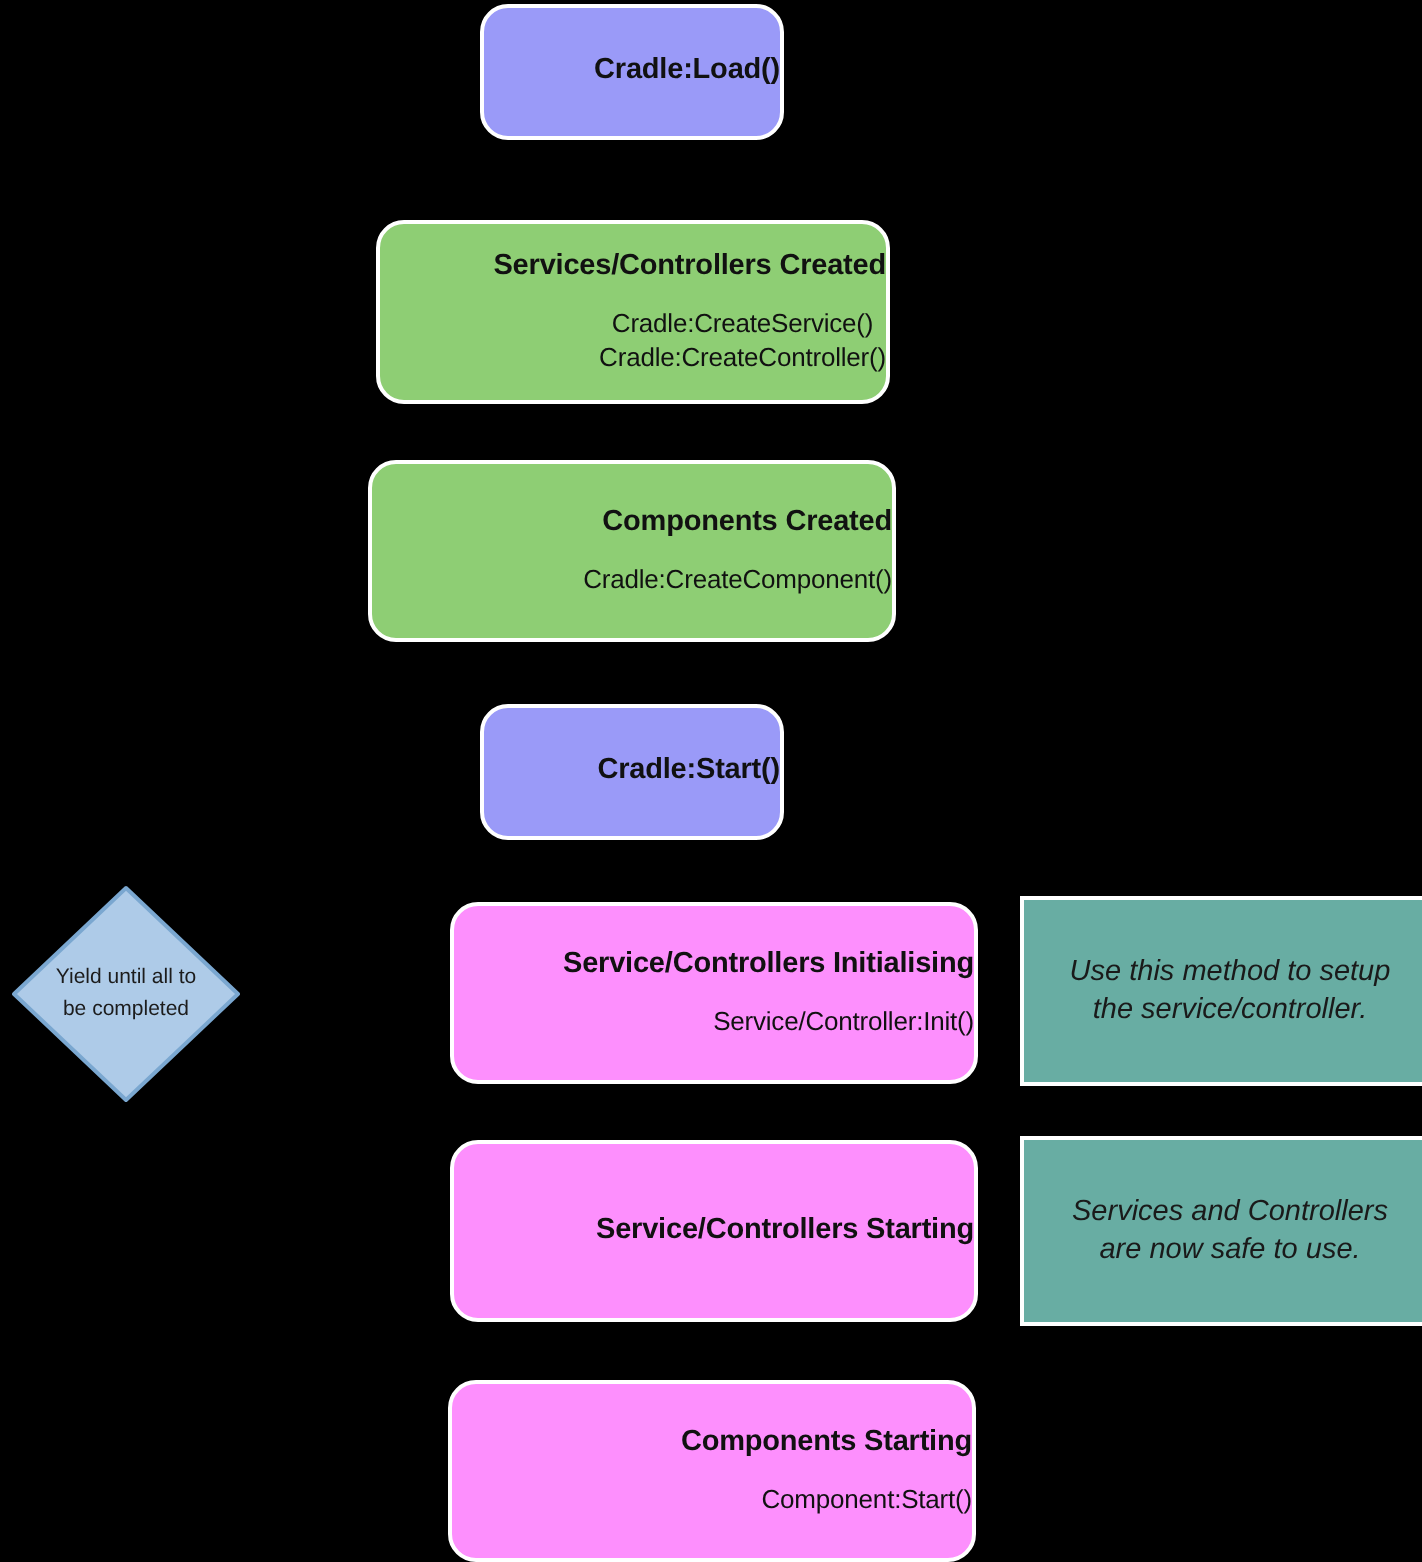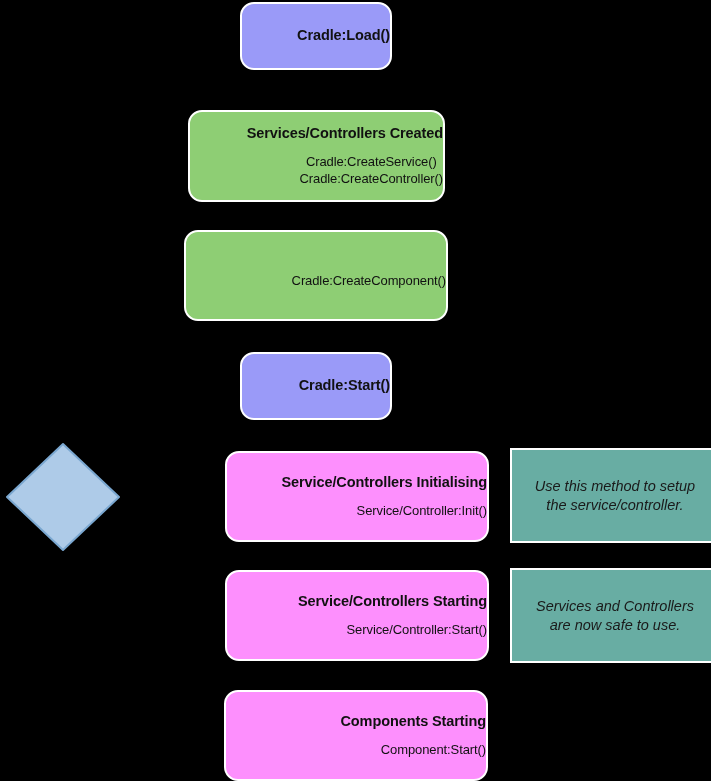--- a/index.html
+++ b/index.html
@@ -97,50 +97,51 @@
 
   </div>
 
   <div class="node rounded green" style="left:188px; top:110px; width:257px; height:92px;">
     <div class="title">Services/Controllers Created</div>
     <div class="sub" style="white-space: pre-line;">Cradle:CreateService()
 Cradle:CreateController()</div>
   </div>
 
   <div class="node rounded green" style="left:184px; top:230px; width:264px; height:91px;">
+    <div class="title">Components Created</div>
     <div class="sub" style="white-space: pre-line;">Cradle:CreateComponent()</div>
   </div>
 
   <div class="node rounded purple only-title" style="left:240px; top:352px; width:152px; height:68px;">
     <div class="title">Cradle:Start()</div>
 
   </div>
 
   <div class="node rounded pink" style="left:185px; top:451px; width:264px; height:91px;">
     <div class="title">Service/Controllers Initialising</div>
     <div class="sub">Service/Controller:Init()</div>
   </div>
 
   <div class="node rounded pink" style="left:185px; top:570px; width:264px; height:91px;">
     <div class="title">Service/Controllers Starting</div>
-    <div class="sub">Service/Controller:Start()</div>
   </div>
 
   <div class="node rounded pink" style="left:184px; top:690px; width:264px; height:91px;">
     <div class="title">Components Starting</div>
     <div class="sub">Component:Start()</div>
   </div>
 
   <div class="note" style="left:510px; top:448px; width:210px; height:95px;">
     <span>Use this method to setup the service/controller.</span>
   </div>
 
   <div class="note" style="left:510px; top:568px; width:210px; height:95px;">
     <span>Services and Controllers are now safe to use.</span>
   </div>
 
   <div class="diamond-wrap" style="left:4px; top:441px; width:118px; height:112px;">
     <svg class="diamond-shape" viewBox="0 0 118 112" preserveAspectRatio="none">
       <path d="M59 3 L115 56 L59 109 L3 56 Z" fill="#aecbe8" stroke="#7aa7d0" stroke-width="2" stroke-linejoin="round"></path>
     </svg>
+    <div class="diamond-label">Yield until all to be completed</div>
   </div>
 
 </div>
 
 </body></html>

